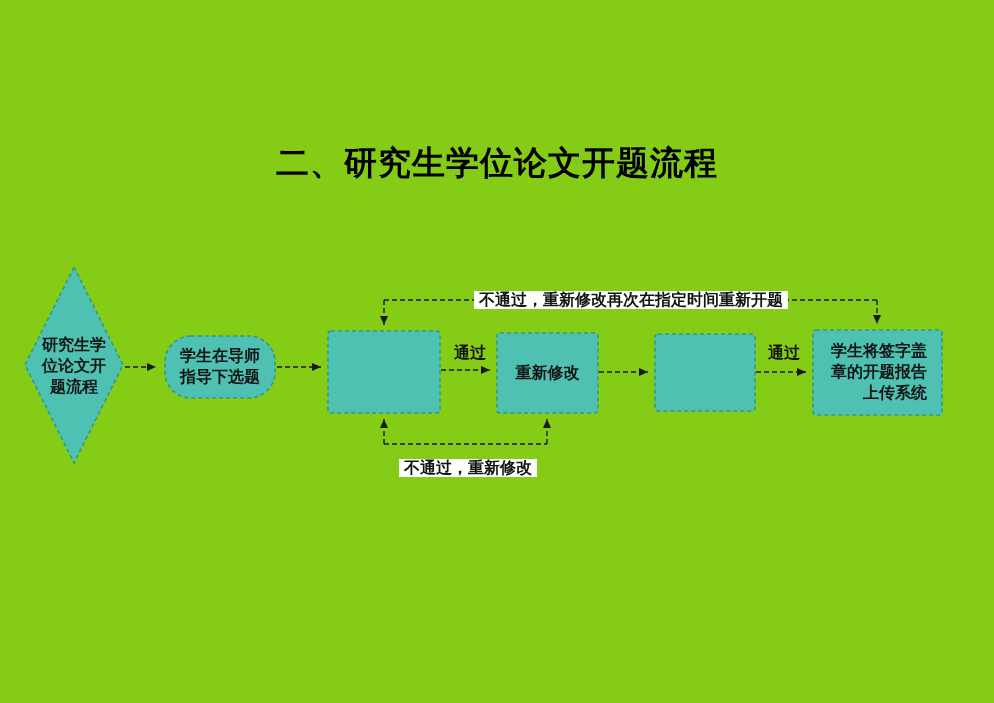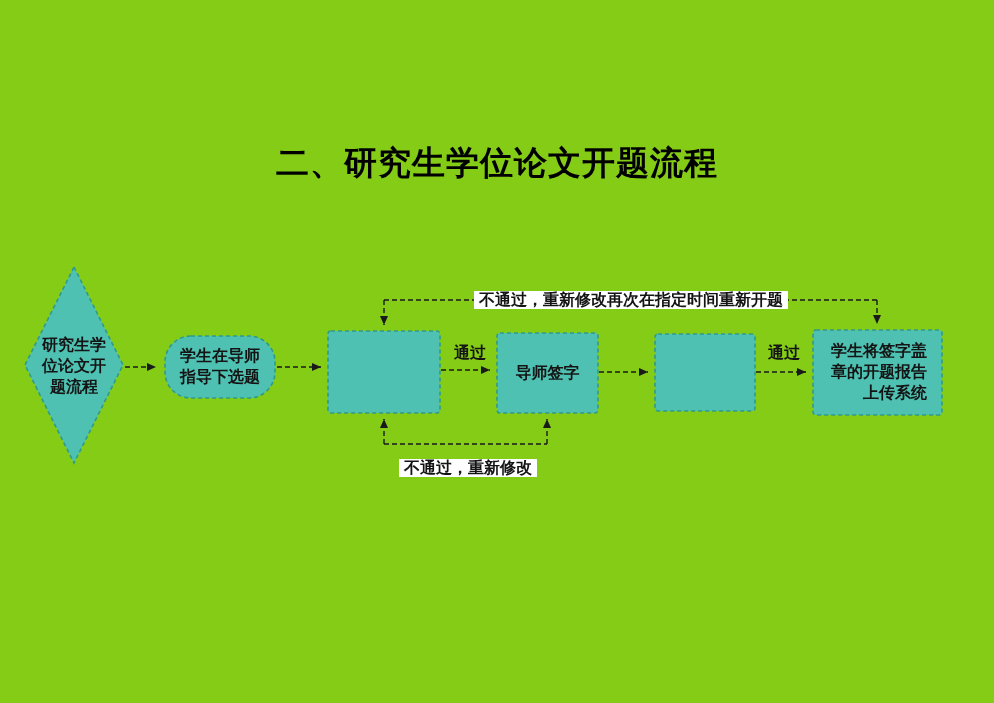--- a/index.html
+++ b/index.html
@@ -93,21 +93,21 @@
     <polygon class="shape" points="74,267 123,365 74,463 25,365"></polygon>
     <rect class="shape" x="165" y="336" width="110" height="62" rx="26"></rect>
     <rect class="shape" x="328" y="331" width="112" height="82" rx="3"></rect>
     <rect class="shape" x="497" y="333" width="101" height="80" rx="3"></rect>
     <rect class="shape" x="655" y="334" width="100" height="77" rx="3"></rect>
     <rect class="shape" x="813" y="330" width="129" height="85" rx="3"></rect>
   </svg>
 
   <div class="node-label" style="left:39px; top:334px; width:70px;">研究生学位论文开题流程</div>
   <div class="node-label" style="left:177px; top:345px; width:86px;">学生在导师指导下选题</div>
-  <div class="node-label" style="left:497px; top:362px; width:101px;">导师签字</div>
+  <div class="node-label" style="left:497px; top:362px; width:101px;">重新修改</div>
   <div class="node-label" style="left:827px; top:340px; width:100px;text-align:right;">学生将签字盖章的开题报告上传系统</div>
 
   <div class="edge-label" style="left:446px; top:344px; width:48px; text-align:center;">通过</div>
   <div class="edge-label" style="left:760px; top:344px; width:48px; text-align:center;">通过</div>
   <div class="edge-label on-line" style="left:631px; top:291px;">不通过，重新修改再次在指定时间重新开题</div>
   <div class="edge-label on-line" style="left:468px; top:459px;">不通过，重新修改</div>
 
 </div>
 
 </body></html>

